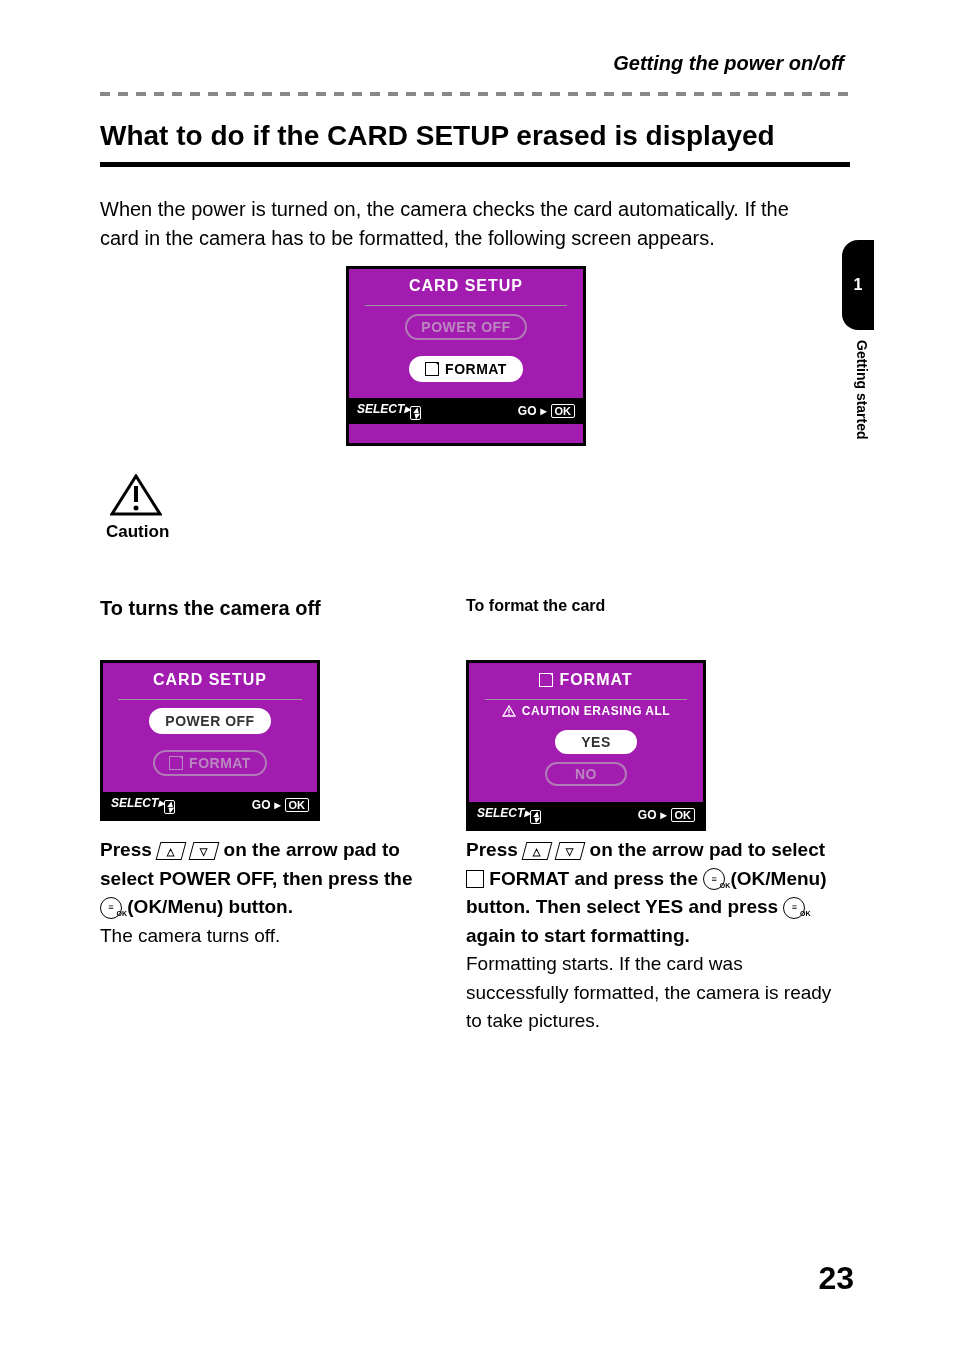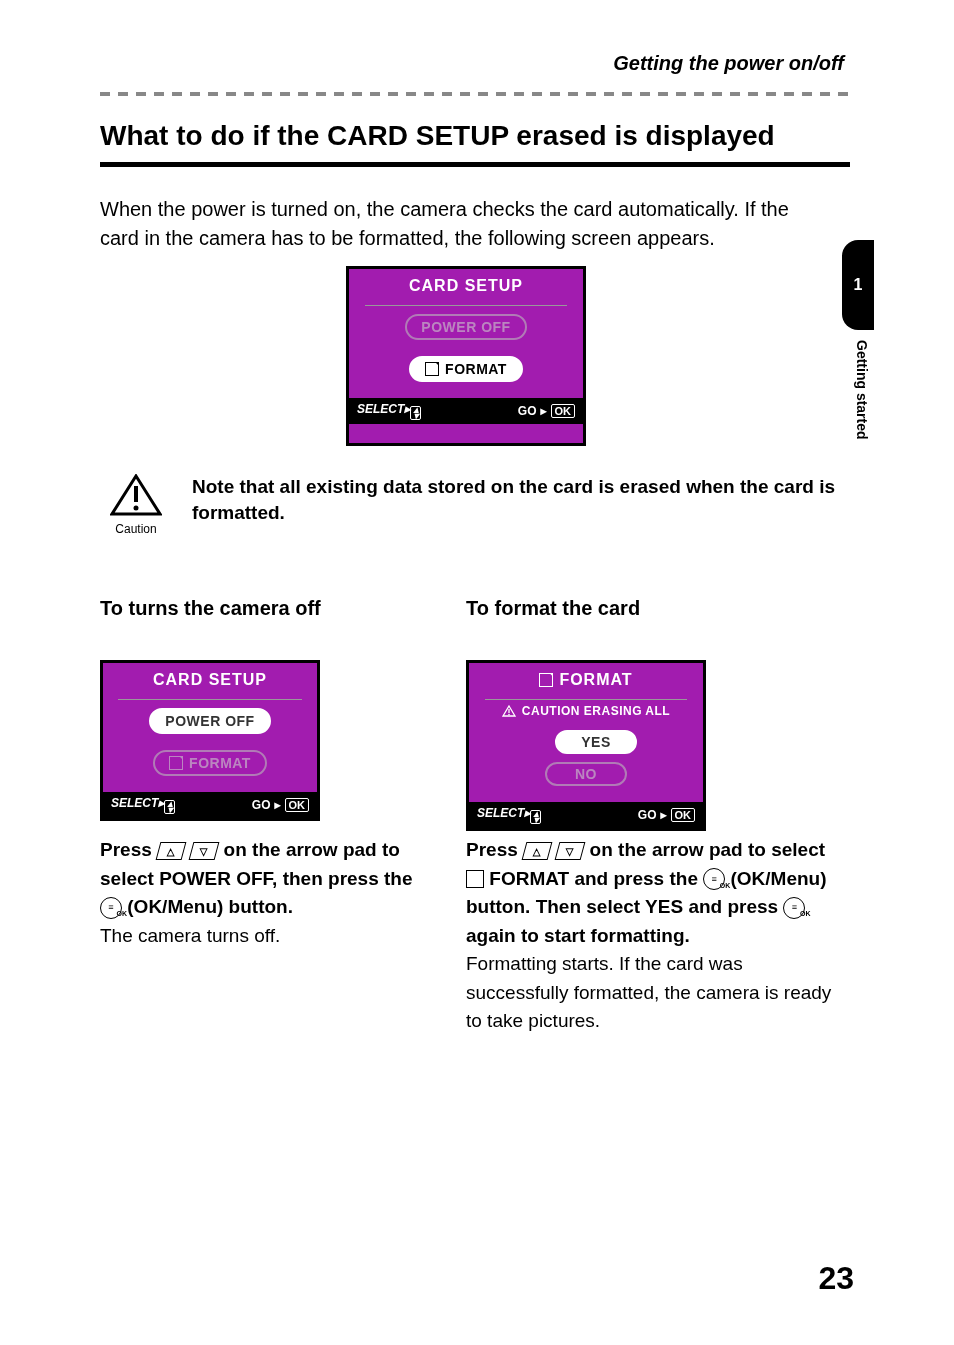--- a/index.html
+++ b/index.html
@@ -111,24 +111,24 @@
       position: absolute;
       top: 474px;
       left: 106px;
       width: 740px;
       display: flex;
       gap: 26px;
       align-items: flex-start;
     }
     .caution-icon { width: 60px; text-align: center; }
     .caution-icon svg { width: 52px; height: 42px; }
-    .caution-label { font-size: 12px; margin-top: 2px; }
+    .caution-label { font-size: 17px; margin-top: 2px; font-weight: bold; }
     .caution-text { font-size: 19px; font-weight: bold; line-height: 1.35; flex: 1; }
     .subhead-left { position: absolute; top: 597px; left: 100px; font-size: 20px; font-weight: bold; }
-    .subhead-right { position: absolute; top: 597px; left: 466px; font-size: 20px; font-weight: bold; }
+    .subhead-right { position: absolute; top: 597px; left: 466px; font-size: 16px; font-weight: bold; }
     .instr-left { position: absolute; top: 836px; left: 100px; width: 330px; font-size: 19px; line-height: 1.5; }
     .instr-right { position: absolute; top: 836px; left: 466px; width: 370px; font-size: 19px; line-height: 1.5; }
     .bold { font-weight: bold; }
     .inline-icon { display: inline-flex; vertical-align: middle; }
     .arrow-btn {
       display: inline-flex;
       width: 26px; height: 18px;
       border: 1.5px solid #000;
       transform: skewX(-15deg);
       align-items: center; justify-content: center;
@@ -219,21 +219,20 @@
 
 <div class="caution-row">
   <div class="caution-icon">
     <svg viewBox="0 0 52 42">
         <polygon points="26,2 50,40 2,40" fill="none" stroke="#000" stroke-width="3"></polygon>
         <line x1="26" y1="12" x2="26" y2="28" stroke="#000" stroke-width="4"></line>
         <circle cx="26" cy="34" r="2.5" fill="#000"></circle>
       </svg>
     <div class="caution-label">Caution</div>
   </div>
-  <div class="caution-text">Note that all existing data stored on the card is erased when the card is formatted.</div>
 </div>
 
 <div class="subhead-left">To turns the camera off</div>
 <div class="subhead-right">To format the card</div>
 
 <div class="lcd lcd2" style="width:220px;">
   <div class="lcd-title">CARD SETUP</div>
   <div class="sep-line"></div>
   <div class="lcd-option selected dark-text">POWER OFF</div>
   <div class="lcd-option dim">

